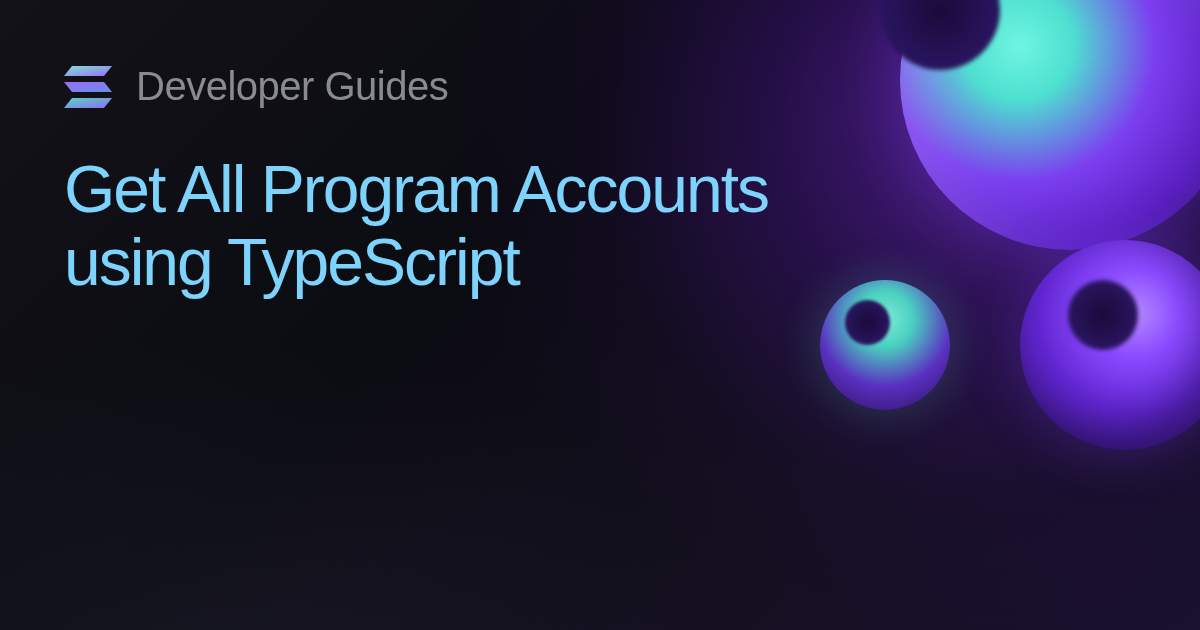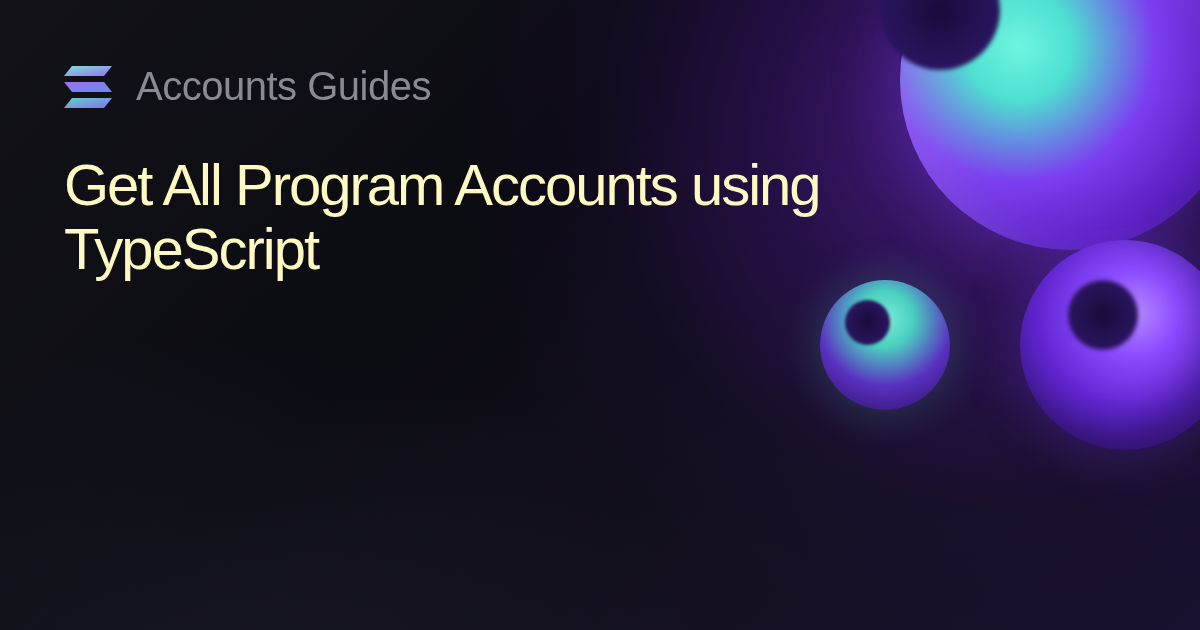--- a/index.html
+++ b/index.html
@@ -73,22 +73,22 @@
     margin-bottom: 44px;
   }
   .logo { width: 48px; height: 42px; flex-shrink: 0; }
   .subtitle {
     color: #8a8a92;
     font-size: 40px;
     font-weight: 400;
     letter-spacing: -0.5px;
   }
   .title {
-    color: #fef9c3;
-    font-size: 58px;
+    color: #7dd3fc;
+    font-size: 66px;
     font-weight: 500;
     line-height: 1.1;
     letter-spacing: -2px;
     max-width: 820px;
   }
 </style>
 </head>
 <body>
 
 <div class="bg"></div>
@@ -115,16 +115,16 @@
           <linearGradient id="g3" x1="0%" y1="0%" x2="100%" y2="100%">
             <stop offset="0%" stop-color="#5ed3c8"></stop>
             <stop offset="100%" stop-color="#8a6ef0"></stop>
           </linearGradient>
         </defs>
         <path d="M8 0 L48 0 L40 10 L0 10 Z" fill="url(#g1)"></path>
         <path d="M0 16 L40 16 L48 26 L8 26 Z" fill="url(#g2)"></path>
         <path d="M8 32 L48 32 L40 42 L0 42 Z" fill="url(#g3)"></path>
       </svg>
     </span>
-    <div class="subtitle">Accounts Guides</div>
+    <div class="subtitle">Developer Guides</div>
   </div>
   <h1 class="title">Get All Program Accounts using TypeScript</h1>
 </div>
 
 </body></html>

